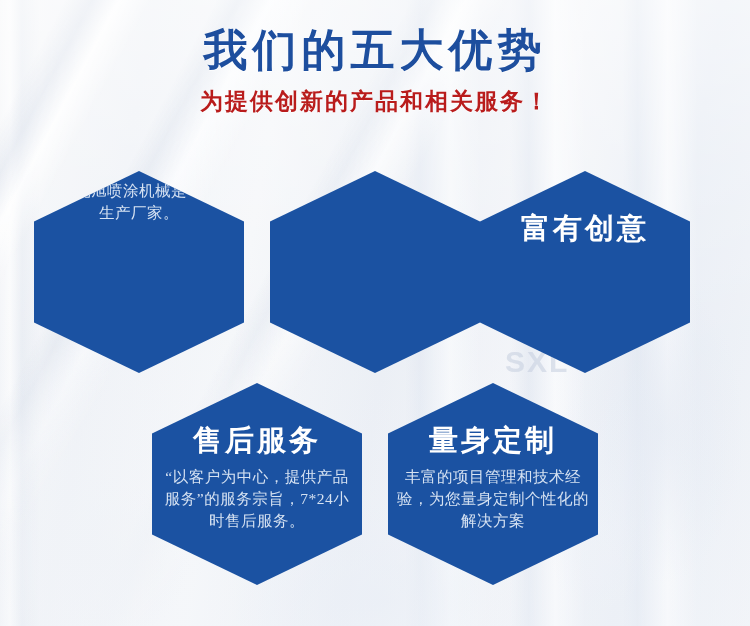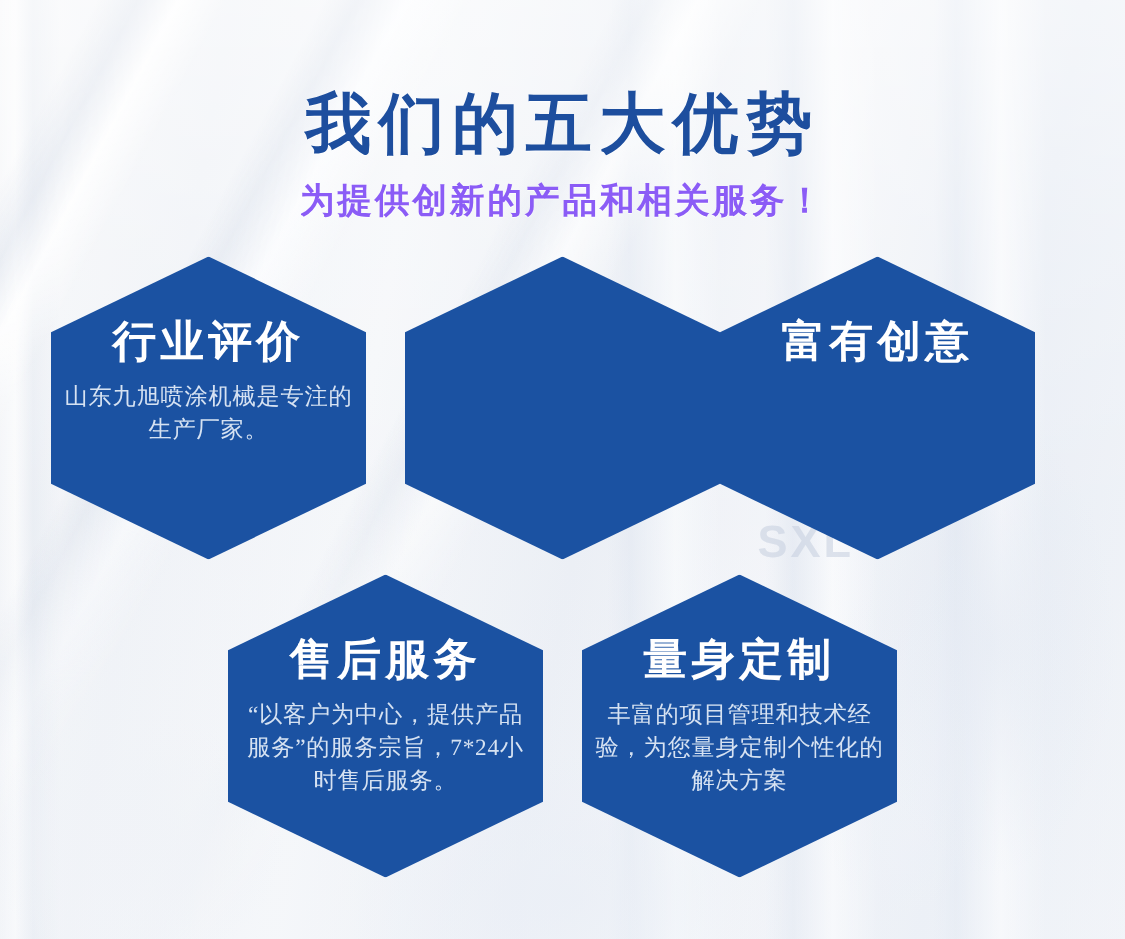--- a/index.html
+++ b/index.html
@@ -97,38 +97,38 @@
     font-size: 30px;
     letter-spacing: 2px;
     color: rgba(196,206,222,0.55);
     user-select: none;
   }
 
   
   .header {
     position: absolute;
     left: 0;
-    top: 58px;
+    top: 26px;
     width: 750px;
     text-align: center;
   }
   .main-title {
     font-size: 44px;
     line-height: 1.12;
     font-weight: bold;
     color: #1d4e9e;
     letter-spacing: 5px;
     margin: 0;
     text-shadow: 0 1px 0 rgba(255,255,255,0.7);
   }
   .sub-title {
     font-size: 23px;
     line-height: 1.2;
     font-weight: bold;
-    color: #8b5cf6;
+    color: #b91c1c;
     letter-spacing: 2px;
     margin: 13px 0 0 0;
     text-shadow: 0 1px 0 rgba(255,255,255,0.7);
   }
 
   
   .hex {
     position: absolute;
     background: #1b52a2;
     -webkit-clip-path: polygon(50% 0%, 100% 25%, 100% 75%, 50% 100%, 0% 75%, 0% 25%);
@@ -179,21 +179,20 @@
   <div class="bg-layer bg-blocks"></div>
   <div class="bg-layer bg-wash"></div>
   <div class="bg-logo">SXL</div>
 
   <div class="header">
     <h1 class="main-title">我们的五大优势</h1>
     <p class="sub-title">为提供创新的产品和相关服务！</p>
   </div>
 
   <div class="hex hex-r1 hex-1">
-    <p class="hex-title">行业评价</p>
     <p class="hex-desc">山东九旭喷涂机械是专注的生产厂家。</p>
   </div>
 
   <div class="hex hex-r1 hex-2">
   </div>
 
   <div class="hex hex-r1 hex-3">
     <p class="hex-title">富有创意</p>
   </div>
 

